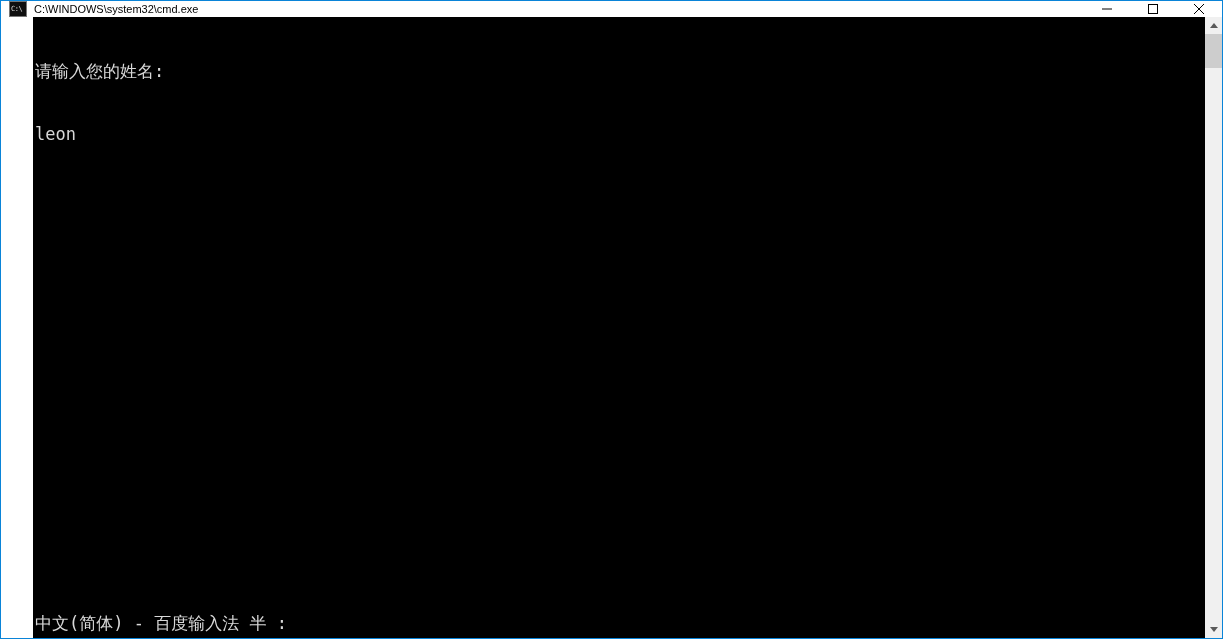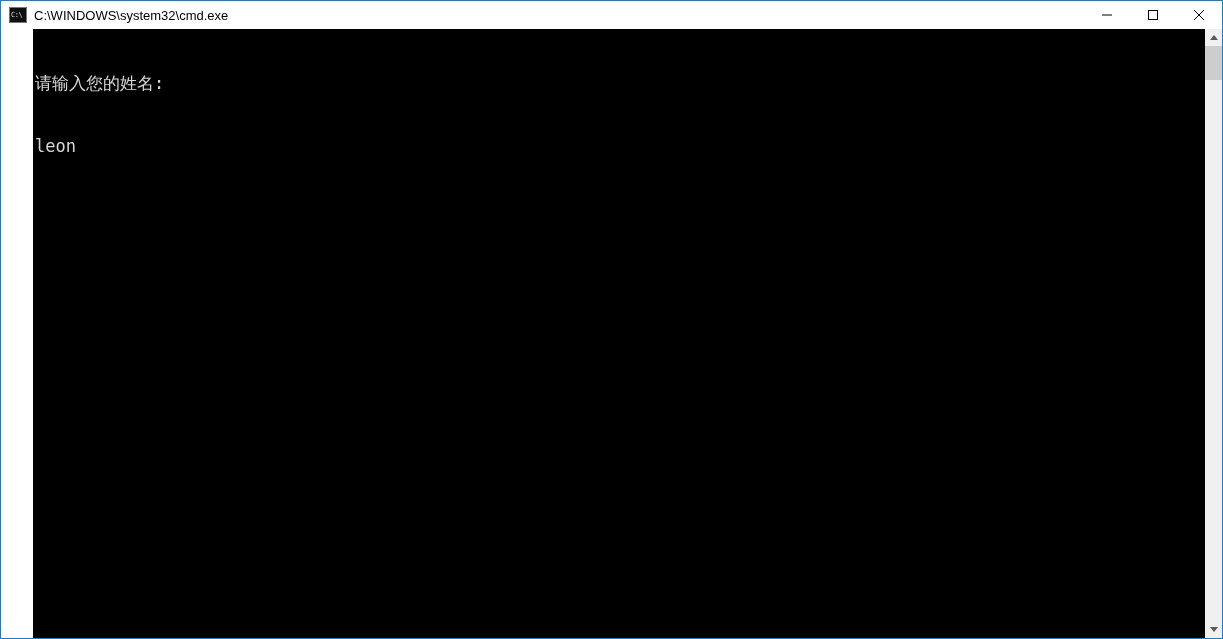--- a/index.html
+++ b/index.html
@@ -11,26 +11,26 @@
   .window {
     width: 1223px;
     height: 639px;
     border: 1px solid #0a84d8;
     background: #fff;
     display: flex;
     flex-direction: column;
     position: relative;
   }
   .titlebar {
-    height: 28px;
+    height: 16px;
     background: #ffffff;
     display: flex;
     align-items: center;
     padding-left: 8px;
-    font-size: 13px;
+    font-size: 11px;
     color: #000;
     border-bottom: 0;
   }
   .titlebar .icon {
     width: 18px;
     height: 16px;
     margin-right: 7px;
     display: inline-flex;
     align-items: center;
     justify-content: center;
@@ -155,20 +155,21 @@
           <line x1="0" y1="0" x2="10" y2="10" stroke="currentColor" stroke-width="1"></line>
           <line x1="10" y1="0" x2="0" y2="10" stroke="currentColor" stroke-width="1"></line>
         </svg>
     </div>
   </div>
 
   <div class="client">
     <div class="console">
       <span class="line">请输入您的姓名:</span>
       <span class="line">leon</span>
+      <div class="ime">中文(简体) - 百度输入法 半 :</div>
     </div>
     <div class="scrollbar">
       <div class="arrow up">
         <svg width="8" height="5" viewBox="0 0 8 5">
             <polygon points="4,0 8,5 0,5" fill="#5a5a5a"></polygon>
           </svg>
       </div>
       <div class="track">
         <div class="thumb"></div>
       </div>

